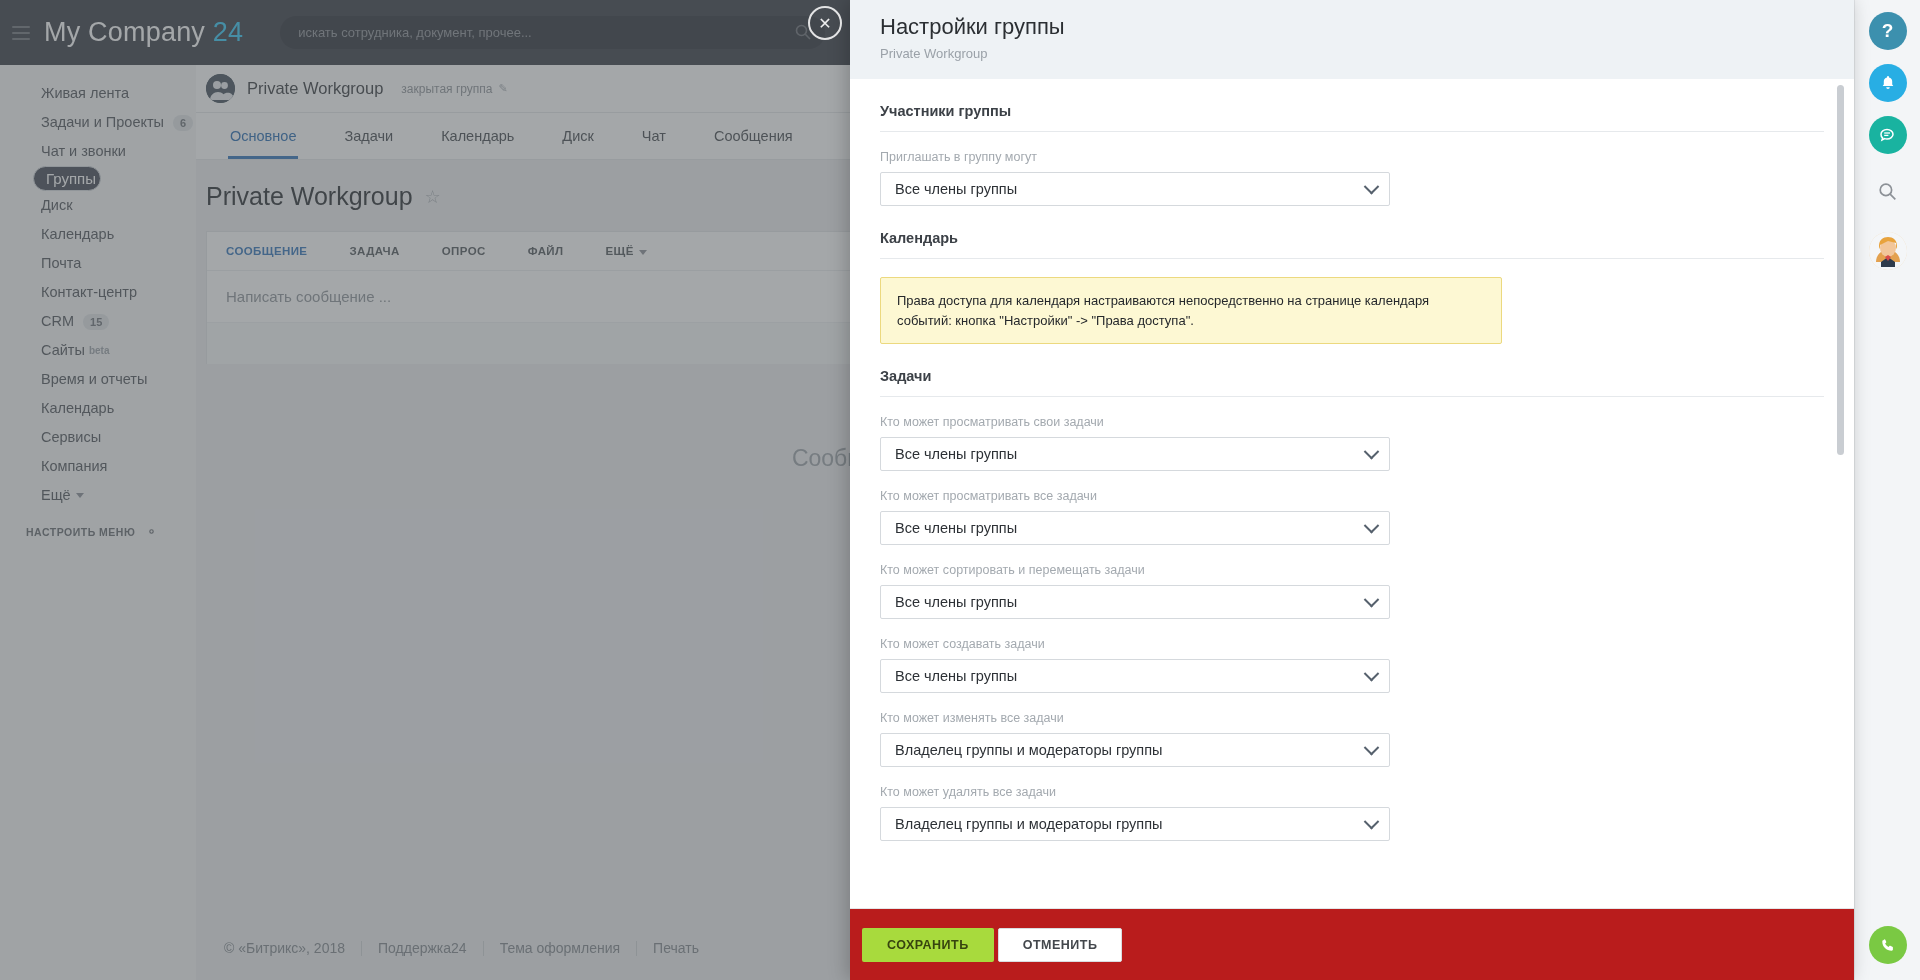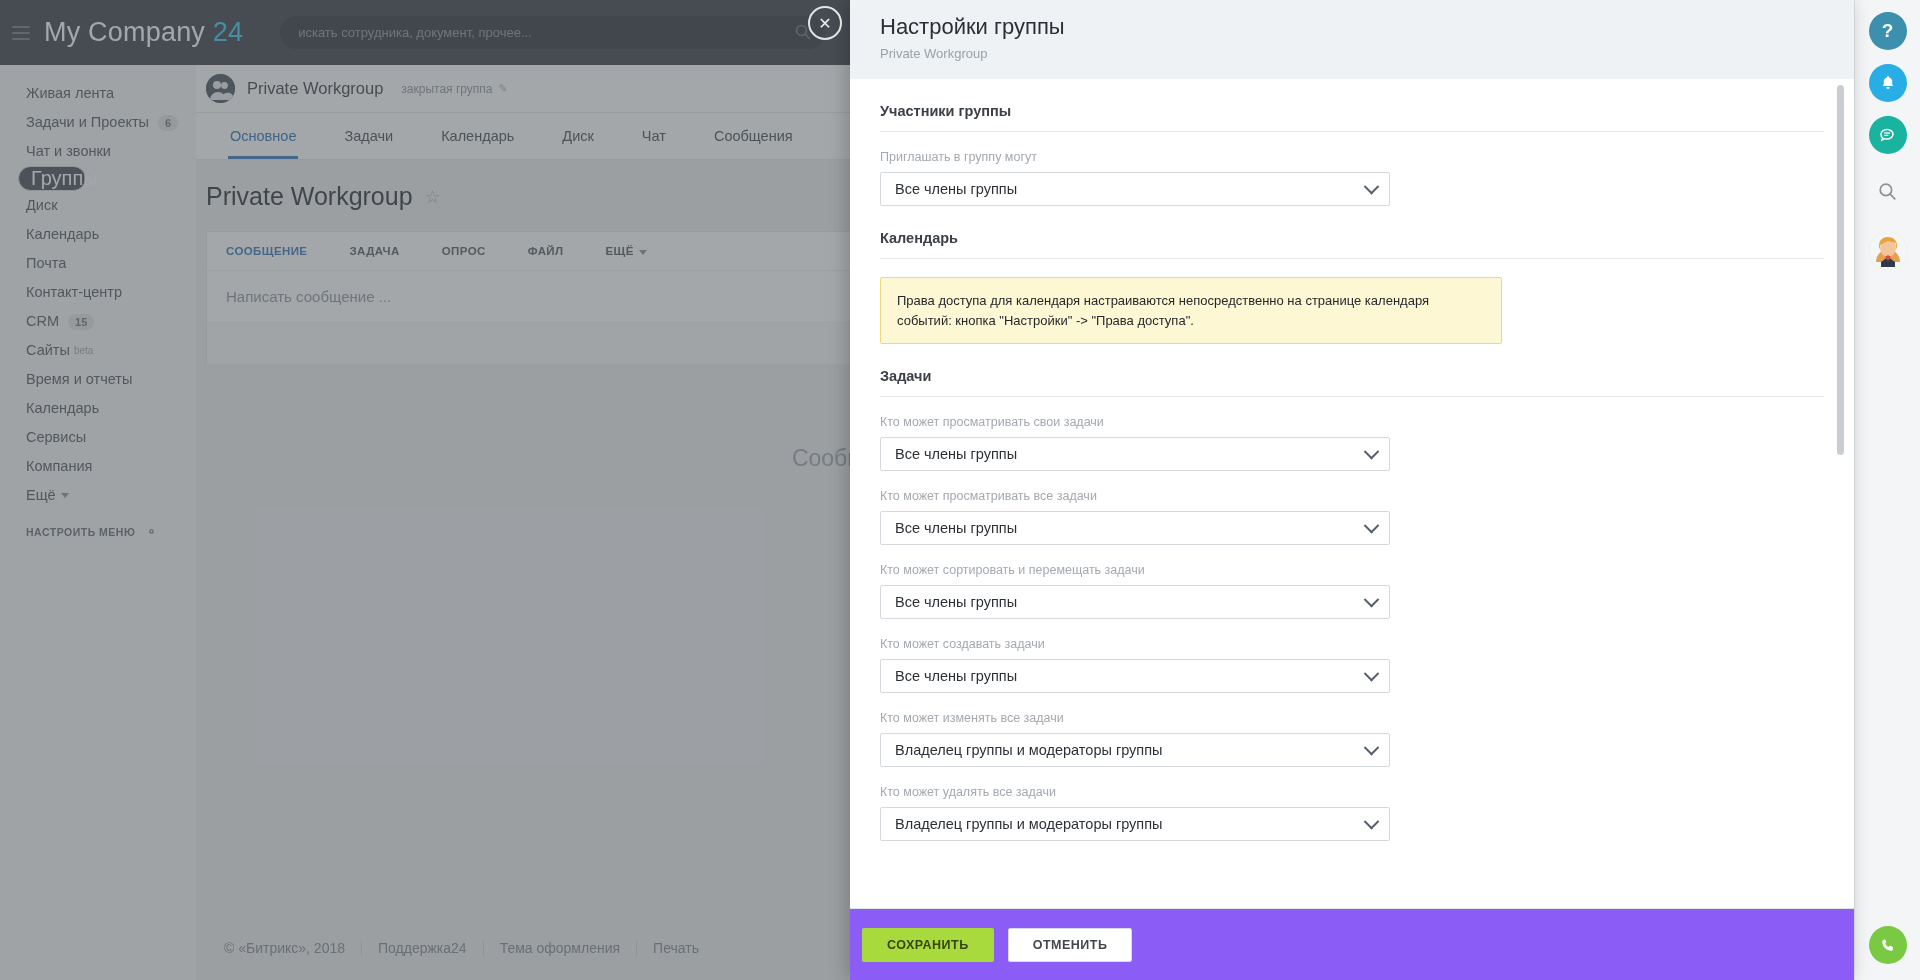--- a/index.html
+++ b/index.html
@@ -49,38 +49,39 @@
   .search-ico {
     position: absolute; right: 14px; top: 8px;
     width: 16px; height: 16px; opacity: .65;
   }
 
   
   .sidebar {
     position: absolute; left: 0; top: 65px; width: 196px; bottom: 0;
     background: #f5f6f7;
     padding-top: 14px;
+    padding-left: 15px;
   }
   .side-item {
     height: 29px; line-height: 29px;
     padding-left: 26px; font-size: 14.5px; color: #4b4f55;
     white-space: nowrap; cursor: pointer;
     display: flex; align-items: center;
   }
   .side-item.sel {
     background: #3f4450; color: #fff; border-radius: 15px;
     width: 68px; height: 25px; margin-left: 18px; padding-left: 12px;
-    font-size: 20px;
+    font-size: 15px;
   }
   .side-badge {
     display:inline-block; margin-left: 9px; background: #dfe2e5;
     color: #6a6f75; font-size: 11px; border-radius: 9px;
     padding: 1px 7px; line-height: 14px; font-weight: 600;
   }
-  .side-beta { font-size: 10px; color: #9aa0a6; margin-left: 4px; vertical-align: super; }
+  .side-beta { font-size: 10px; color: #9aa0a6; margin-left: 4px; vertical-align: super; font-weight: bold; }
   .side-caret {
     display:inline-block; margin-left: 5px;
     border-left: 4px solid transparent; border-right: 4px solid transparent;
     border-top: 5px solid #888d94;
   }
   .side-settings {
     position: absolute; left: 26px; top: 460px;
     font-size: 10.5px; letter-spacing: .5px; color: #62666c; font-weight: 700;
     display: flex; align-items: center; gap: 10px; cursor: pointer;
   }
@@ -254,22 +255,22 @@
     width: 11px; height: 11px; border-right: 2px solid #56616d;
     border-bottom: 2px solid #56616d; transform: rotate(45deg) translate(-2px,-2px);
   }
   .notice {
     margin-top: 18px; width: 622px;
     background: #fdf8d3; border: 1px solid #ecd97f; border-radius: 2px;
     padding: 13px 16px; font-size: 13px; line-height: 1.5; color: #25282b;
   }
   .modal-foot {
     flex: 0 0 auto; height: 72px; border-top: 1px solid #e3e6e9;
-    display: flex; align-items: center; padding-left: 12px; gap: 14px;
-    background: #8b5cf6;
+    display: flex; align-items: center; padding-left: 12px; gap: 4px;
+    background: #b91c1c;
   }
   .btn {
     height: 34px; padding: 0 24px; font-size: 12.5px; letter-spacing: .5px;
     font-weight: 700; border-radius: 2px; cursor: pointer;
     display: flex; align-items: center; justify-content: center;
     border: 1px solid transparent; font-family: "Liberation Sans", sans-serif;
   }
   .btn-save { background: #a8da3d; color: #37440f; }
   .btn-cancel { background: #fff; color: #43474c; border-color: #d8dcდ; border: 1px solid #d8dce0; }
 

